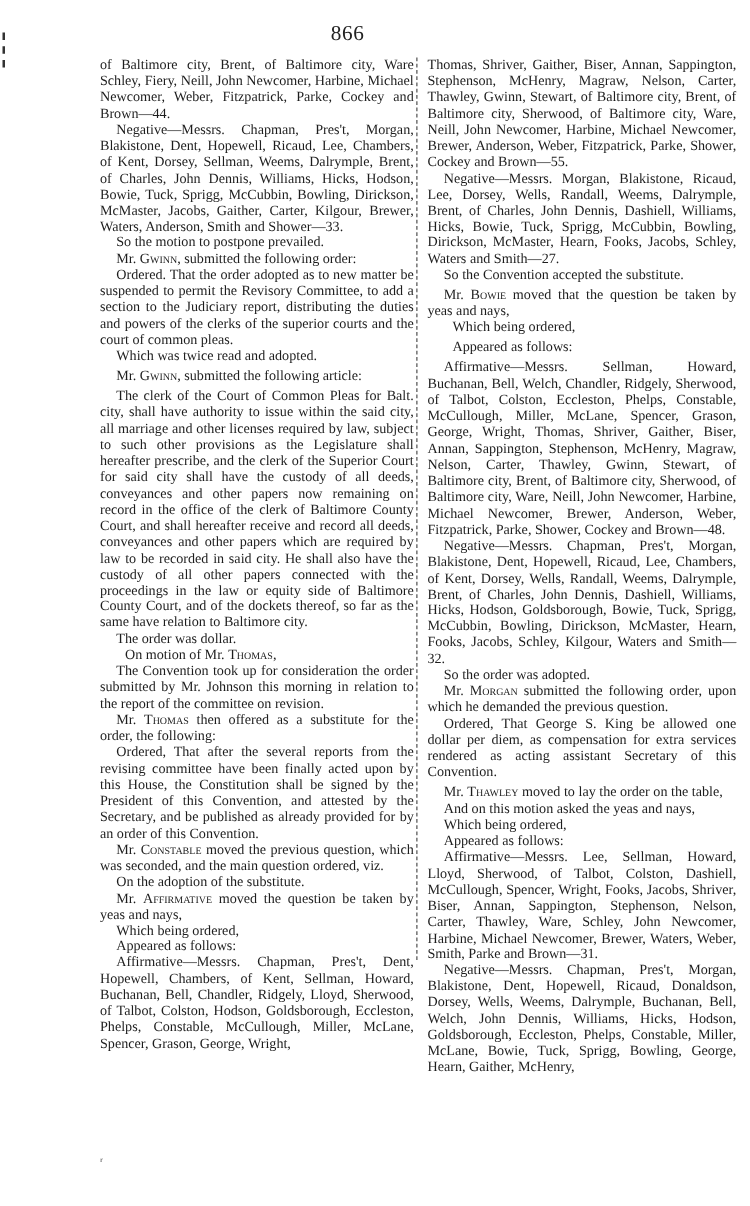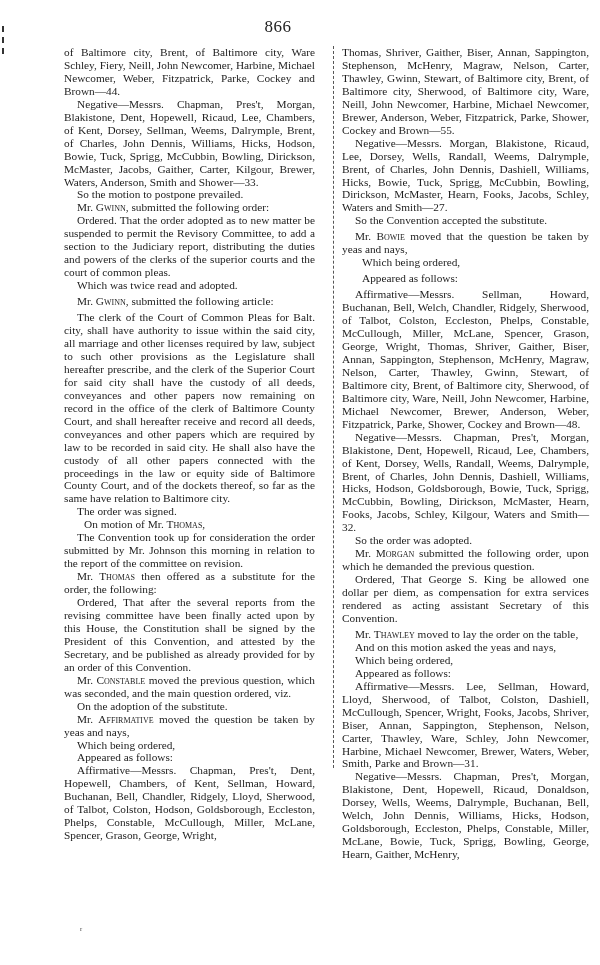--- a/index.html
+++ b/index.html
@@ -4,21 +4,21 @@
 <style>
   html, body { margin:0; padding:0; background:#ffffff; }
   body { width:600px; height:965px; position:relative; overflow:hidden;
          font-family:"Liberation Serif","DejaVu Serif",serif; color:#1d1d1d; }
   .binding-mark { position:absolute; left:2px; top:26px; width:3px; height:28px;
                   border-left:2px dashed #333; }
   .page-number { position:absolute; left:0; width:556px; top:17px; text-align:center;
                  font-size:17px; letter-spacing:0.5px; color:#222; }
   .column { position:absolute; top:46px; font-size:11.3px; line-height:12.95px;
             text-align:justify; }
-  .col-left { left:64px; width:251px; }
+  .col-left { left:80px; width:251px; }
   .col-right { left:342px; width:247px; }
   .rule { position:absolute; left:333px; top:46px; height:722px; width:0;
           border-left:1px dashed #555; }
   .column p { margin:0; text-indent:0; }
   .column p.ind { text-indent:13px; }
   .column p.ind2 { text-indent:20px; }
   .column p.sp { margin-top:3px; }
   .sc { font-variant:small-caps; }
   .it { }
   .foot-mark { position:absolute; left:80px; top:921px; font-size:10px; color:#333; }
@@ -31,21 +31,21 @@
 
 <div class="column col-left">
     <p><span>of Baltimore city, Brent, of Baltimore city, Ware Schley, Fiery, Neill, John Newcomer, Harbine, Michael Newcomer, Weber, Fitzpatrick, Parke, Cockey and Brown—44.</span></p>
     <p class="ind"><span class="it">Negative</span><span>—Messrs. Chapman, Pres't, Morgan, Blakistone, Dent, Hopewell, Ricaud, Lee, Chambers, of Kent, Dorsey, Sellman, Weems, Dalrymple, Brent, of Charles, John Dennis, Williams, Hicks, Hodson, Bowie, Tuck, Sprigg, McCubbin, Bowling, Dirickson, McMaster, Jacobs, Gaither, Carter, Kilgour, Brewer, Waters, Anderson, Smith and Shower—33.</span></p>
     <p class="ind"><span>So the motion to postpone prevailed.</span></p>
     <p class="ind">Mr. <span class="sc">Gwinn</span><span>, submitted the following order:</span></p>
     <p class="ind"><span class="it">Ordered</span><span>. That the order adopted as to new matter be suspended to permit the Revisory Committee, to add a section to the Judiciary report, distributing the duties and powers of the clerks of the superior courts and the court of common pleas.</span></p>
     <p class="ind"><span>Which was twice read and adopted.</span></p>
     <p class="ind sp">Mr. <span class="sc">Gwinn</span><span>, submitted the following article:</span></p>
     <p class="ind sp"><span>The clerk of the Court of Common Pleas for Balt. city, shall have authority to issue within the said city, all marriage and other licenses required by law, subject to such other provisions as the Legislature shall hereafter prescribe, and the clerk of the Superior Court for said city shall have the custody of all deeds, conveyances and other papers now remaining on record in the office of the clerk of Baltimore County Court, and shall hereafter receive and record all deeds, conveyances and other papers which are required by law to be recorded in said city. He shall also have the custody of all other papers connected with the proceedings in the law or equity side of Baltimore County Court, and of the dockets thereof, so far as the same have relation to Baltimore city.</span></p>
-    <p class="ind"><span>The order was signed.</span></p>
+    <p class="ind"><span>The order was dollar.</span></p>
     <p class="ind2">On motion of Mr. <span class="sc">Thomas</span><span>,</span></p>
     <p class="ind"><span>The Convention took up for consideration the order submitted by Mr. Johnson this morning in relation to the report of the committee on revision.</span></p>
     <p class="ind">Mr. <span class="sc">Thomas</span><span> then offered as a substitute for the order, the following:</span></p>
     <p class="ind"><span class="it">Ordered</span><span>, That after the several reports from the revising committee have been finally acted upon by this House, the Constitution shall be signed by the President of this Convention, and attested by the Secretary, and be published as already provided for by an order of this Convention.</span></p>
     <p class="ind">Mr. <span class="sc">Constable</span><span> moved the previous question, which was seconded, and the main question ordered, viz.</span></p>
     <p class="ind"><span>On the adoption of the substitute.</span></p>
     <p class="ind">Mr. <span class="sc">Affirmative</span><span> moved the question be taken by yeas and nays,</span></p>
     <p class="ind"><span>Which being ordered,</span></p>
     <p class="ind"><span>Appeared as follows:</span></p>
     <p class="ind"><span class="it">Affirmative</span><span>—Messrs. Chapman, Pres't, Dent, Hopewell, Chambers, of Kent, Sellman, Howard, Buchanan, Bell, Chandler, Ridgely, Lloyd, Sherwood, of Talbot, Colston, Hodson, Goldsborough, Eccleston, Phelps, Constable, McCullough, Miller, McLane, Spencer, Grason, George, Wright,</span></p>

